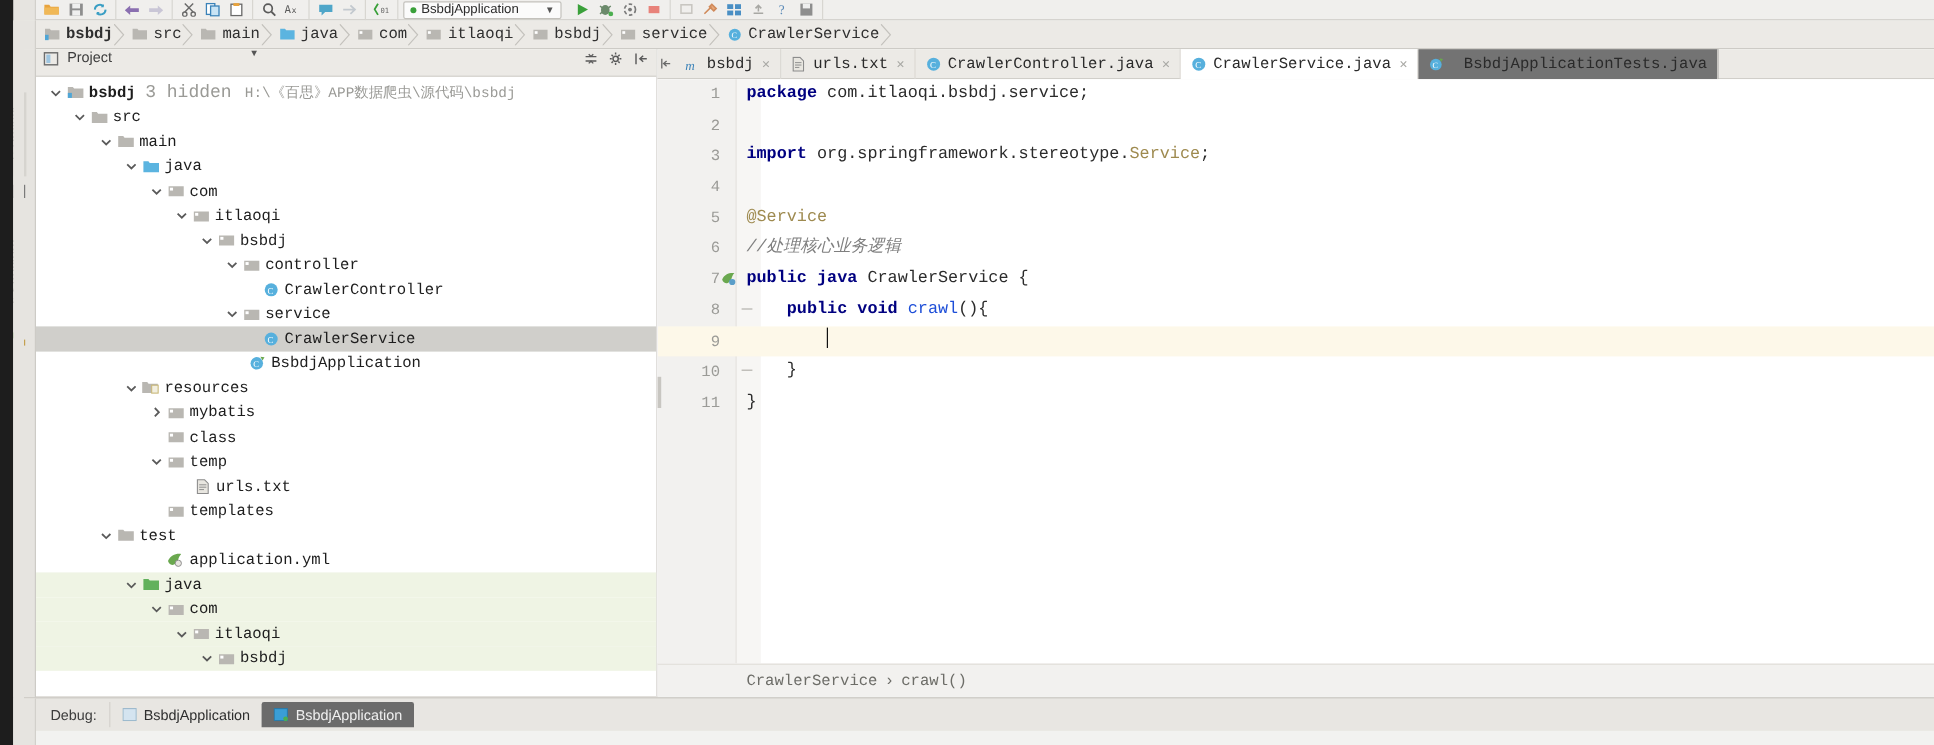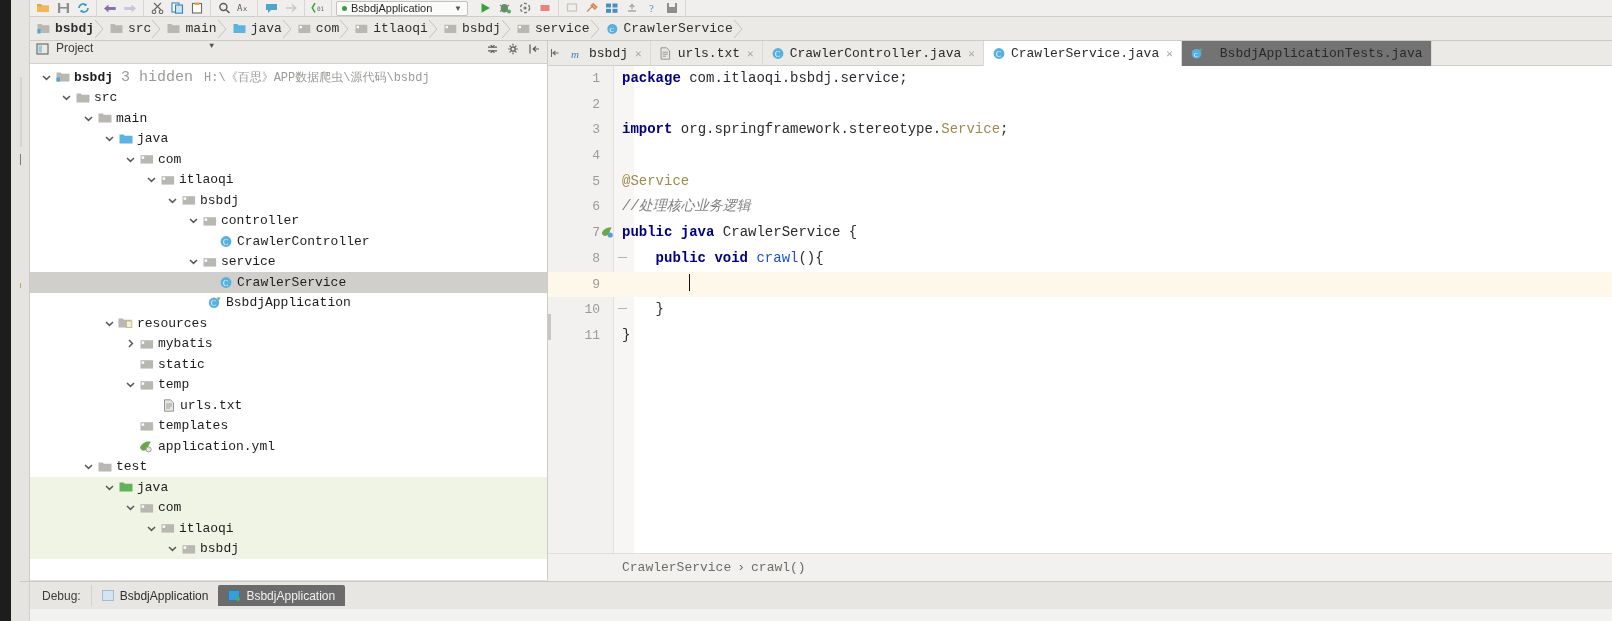--- a/index.html
+++ b/index.html
@@ -671,21 +671,21 @@
       </div>
 
       <div class="row">
         <span style="width:108px"></span>
         <span class="ficon">
             <svg width="14" height="12" viewBox="0 0 14 12">
               <path d="M0.5 2.2h12.6V10.6h-12.6z" fill="#b9b7b2"></path>
               <rect x="1.6" y="3.4" width="2.6" height="2.4" fill="#fff"></rect>
             </svg>
           </span>
-        <span class="rlabel">static</span>
+        <span class="rlabel">class</span>
       </div>
 
       <div class="row">
         <span style="width:92px"></span>
         <span class="arrow">
             <svg width="9" height="9" viewBox="0 0 9 9">
               <path d="M1 3l3.5 3.4L8 3" stroke="#5a5a5a" stroke-width="1.5" fill="none"></path>
             </svg>
           </span>
         <span class="ficon">
@@ -713,43 +713,43 @@
         <span class="ficon">
             <svg width="14" height="12" viewBox="0 0 14 12">
               <path d="M0.5 2.2h12.6V10.6h-12.6z" fill="#b9b7b2"></path>
               <rect x="1.6" y="3.4" width="2.6" height="2.4" fill="#fff"></rect>
             </svg>
           </span>
         <span class="rlabel">templates</span>
       </div>
 
       <div class="row">
+        <span style="width:50px"></span>
+        <span class="arrow">
+            <svg width="9" height="9" viewBox="0 0 9 9">
+              <path d="M1 3l3.5 3.4L8 3" stroke="#5a5a5a" stroke-width="1.5" fill="none"></path>
+            </svg>
+          </span>
+        <span class="ficon">
+            <svg width="14" height="12" viewBox="0 0 14 12">
+              <path d="M0.5 1.4h4.2l1.1 1.4h7.7V10.6h-13z" fill="#b9b7b2"></path>
+            </svg>
+          </span>
+        <span class="rlabel">test</span>
+      </div>
+
+      <div class="row">
         <span style="width:108px"></span>
         <span class="ficon">
             <svg width="15" height="13" viewBox="0 0 15 13">
               <path d="M1 7.5c2-5 7-6.5 11-5.8-3 3-2 7-5.5 8.6C3.6 11.6 1.8 10 1 7.5z" fill="#6aa84f"></path>
               <circle cx="9.6" cy="9.4" r="2.6" fill="#e8e6e0" stroke="#8c8c8c" stroke-width="0.8"></circle>
             </svg>
           </span>
         <span class="rlabel">application.yml</span>
-      </div>
-
-      <div class="row">
-        <span style="width:50px"></span>
-        <span class="arrow">
-            <svg width="9" height="9" viewBox="0 0 9 9">
-              <path d="M1 3l3.5 3.4L8 3" stroke="#5a5a5a" stroke-width="1.5" fill="none"></path>
-            </svg>
-          </span>
-        <span class="ficon">
-            <svg width="14" height="12" viewBox="0 0 14 12">
-              <path d="M0.5 1.4h4.2l1.1 1.4h7.7V10.6h-13z" fill="#b9b7b2"></path>
-            </svg>
-          </span>
-        <span class="rlabel">test</span>
       </div>
 
       <div class="row green">
         <span style="width:71px"></span>
         <span class="arrow">
             <svg width="9" height="9" viewBox="0 0 9 9">
               <path d="M1 3l3.5 3.4L8 3" stroke="#5a5a5a" stroke-width="1.5" fill="none"></path>
             </svg>
           </span>
         <span class="ficon">

